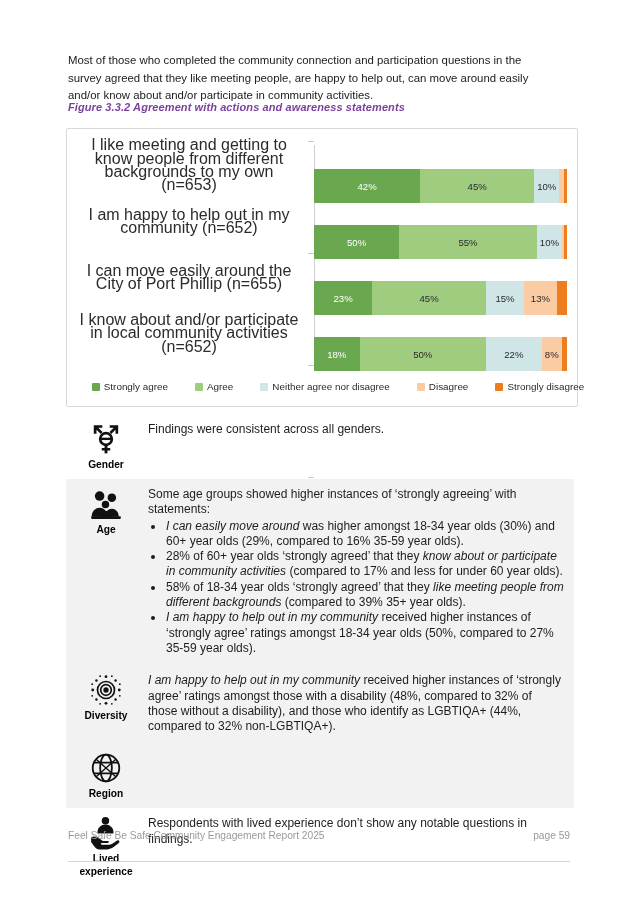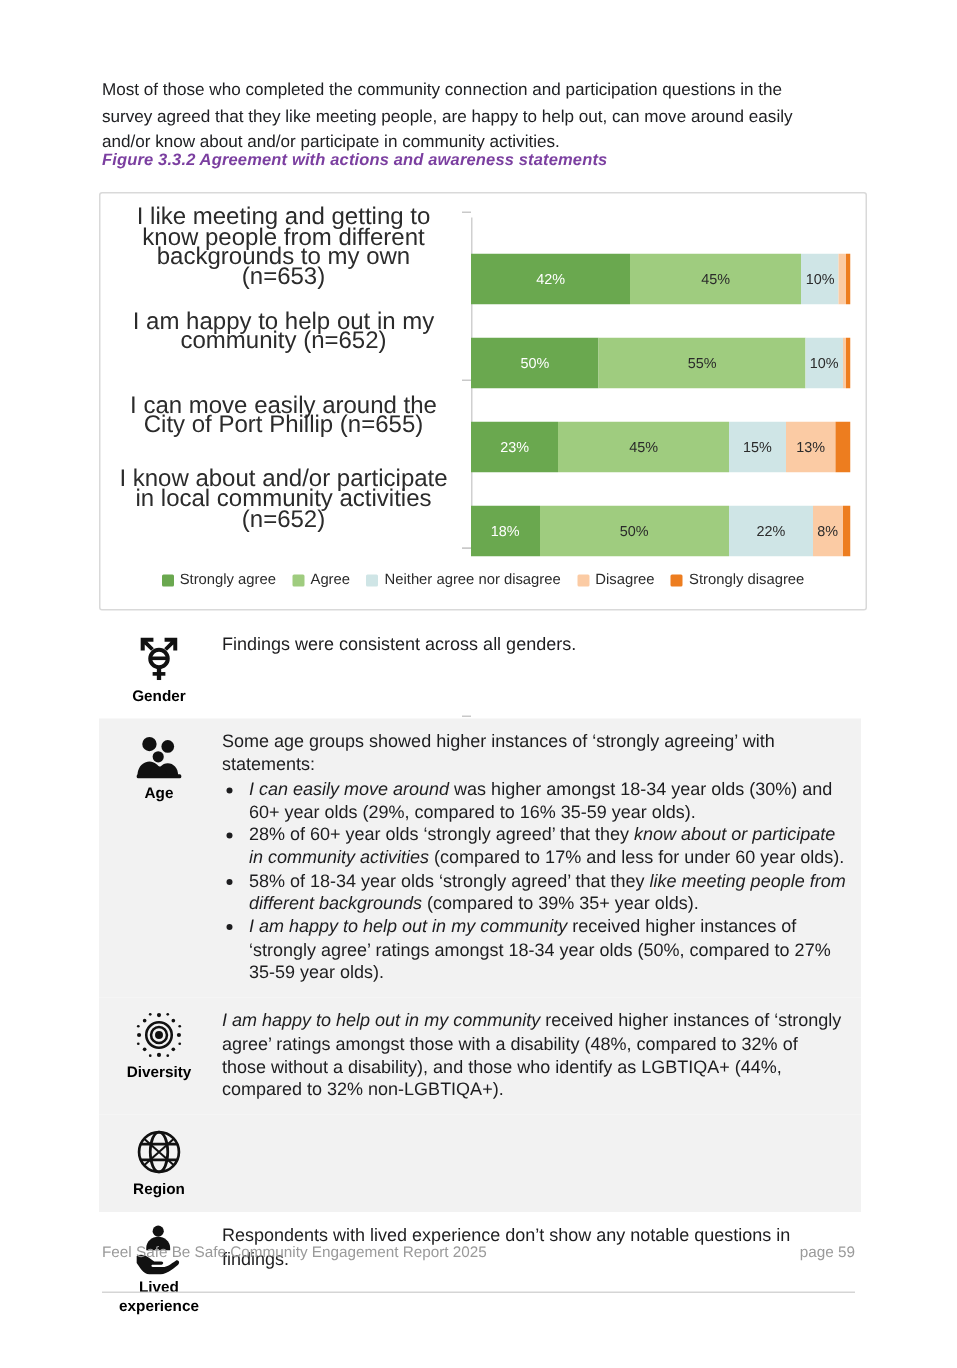--- a/index.html
+++ b/index.html
@@ -51,22 +51,22 @@
   }
   .seg{
     height:100%;display:flex;align-items:center;justify-content:center;
     font-size:9.6px;font-weight:400;box-sizing:border-box;
   }
   .seg.light-text{color:#ffffff;}
   .seg.dark-text{color:#2b2b2b;}
 
   
   .legend{
-    position:absolute;left:0;bottom:14px;width:100%;
-    display:flex;align-items:flex-end;justify-content:center;gap:11px;
+    position:absolute;left:16px;bottom:14px;width:100%;
+    display:flex;align-items:flex-end;justify-content:center;gap:27px;
     font-size:9.9px;color:#2b2b2b;
   }
   .legend-item{display:flex;align-items:center;gap:4px;white-space:nowrap;}
   .swatch{width:8px;height:8px;display:inline-block;border-radius:1px;}
 
   
   .findings{
     position:absolute;left:66px;top:414px;width:508px;
   }
   .frow{display:flex;align-items:flex-start;box-sizing:border-box;}

